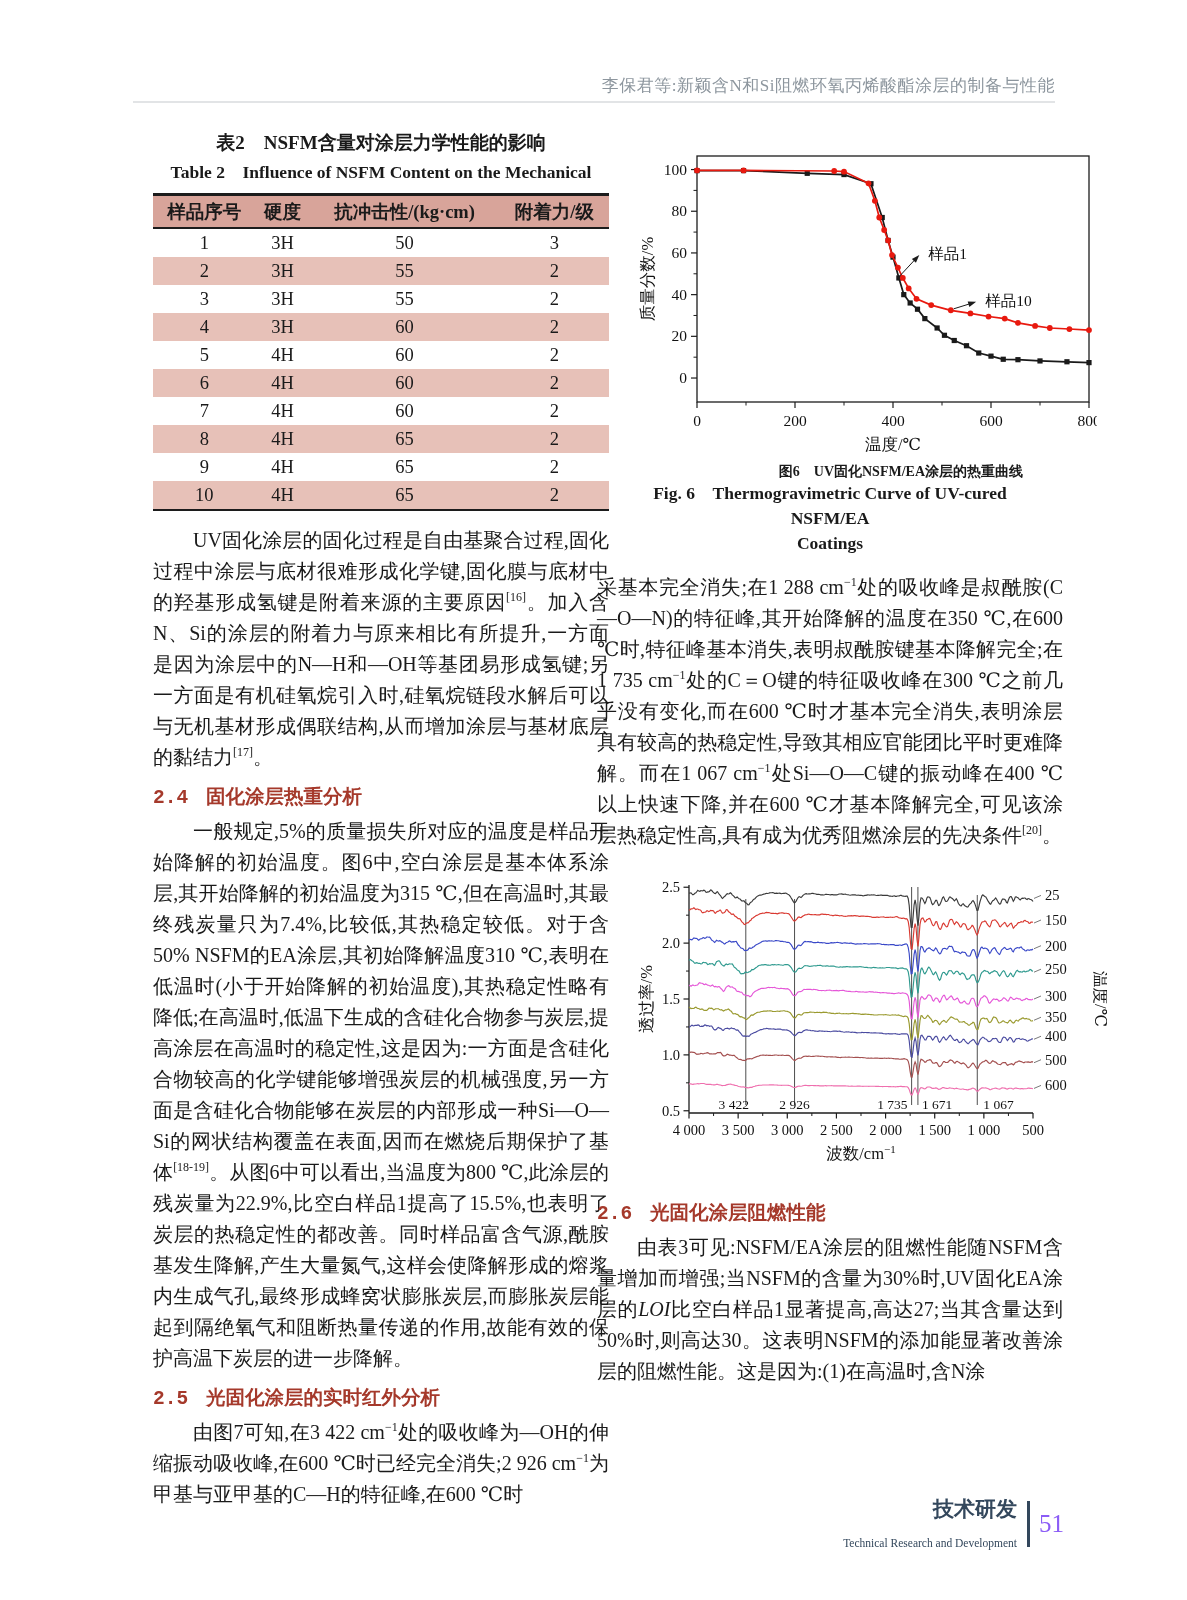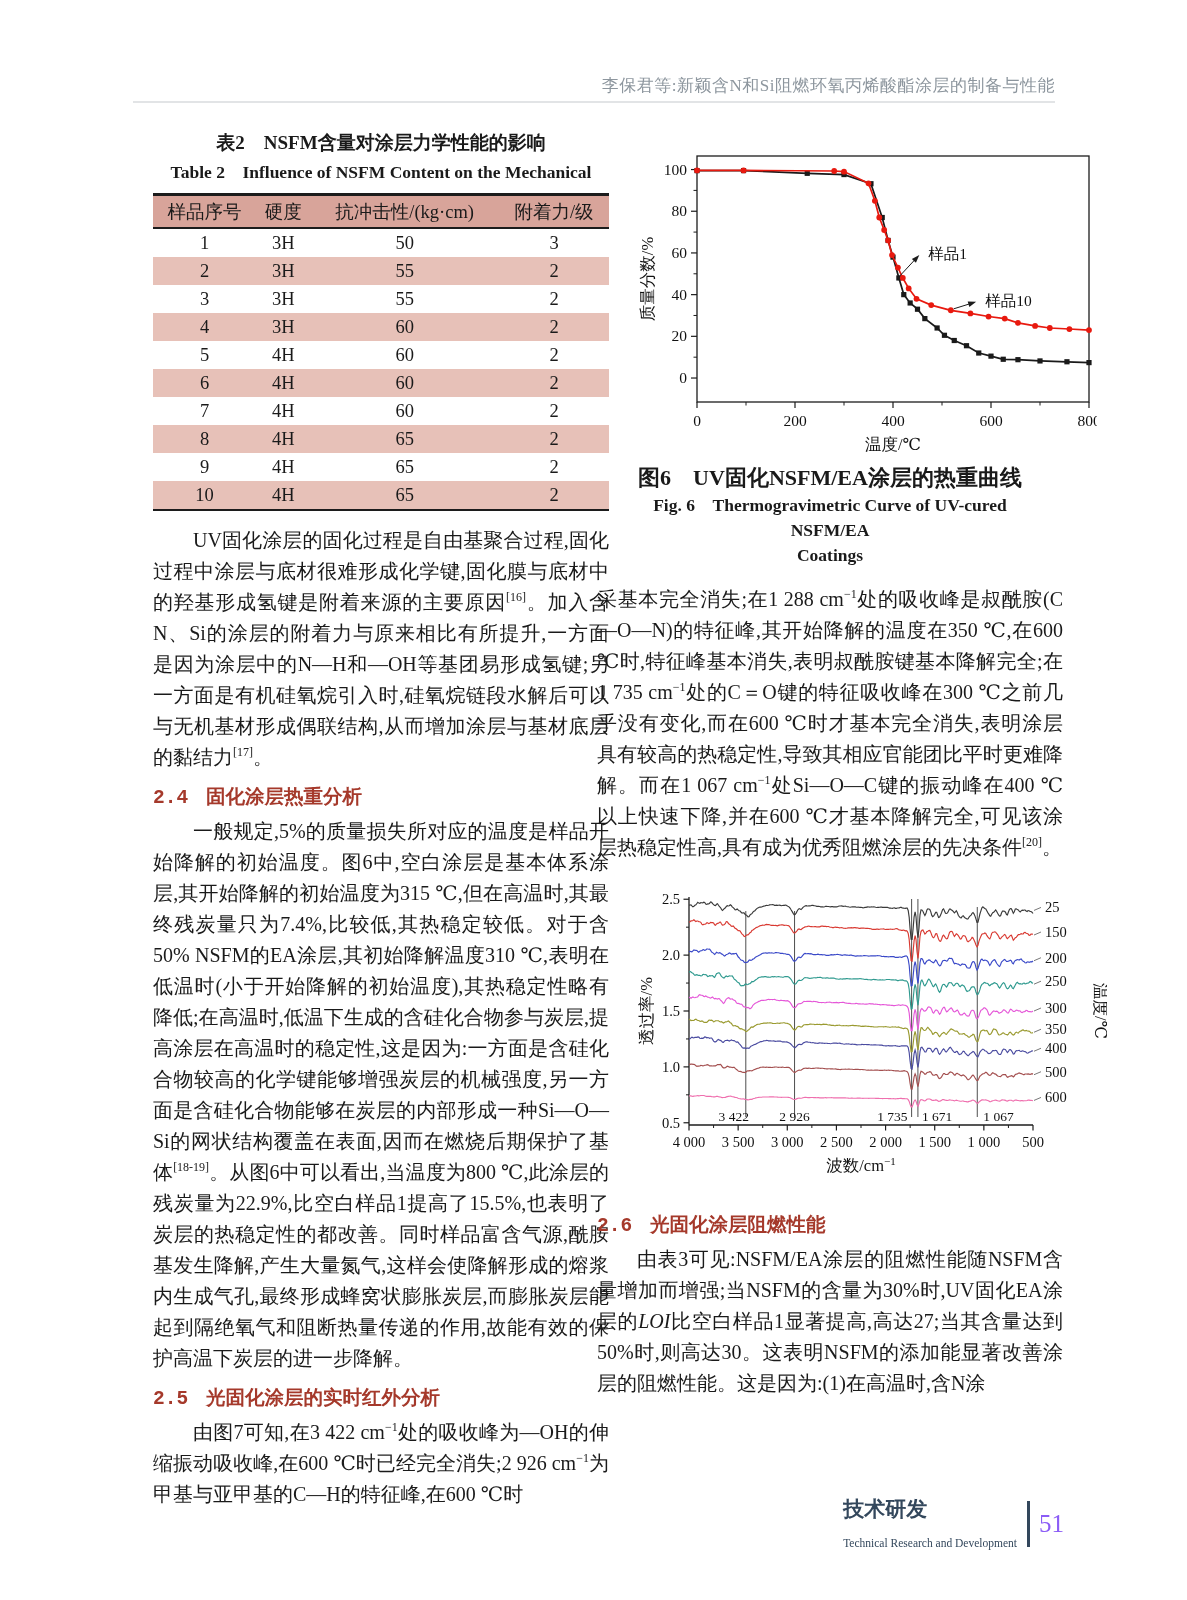--- a/index.html
+++ b/index.html
@@ -7,37 +7,37 @@
         font-family:"Liberation Serif","DejaVu Serif",serif;color:#1a1a1a;padding-left:17px;}
   .running-head{position:absolute;top:74px;left:133px;width:922px;text-align:right;
         font-size:17px;color:#8d969e;letter-spacing:.5px;}
   .head-rule{position:absolute;top:101px;left:133px;width:922px;height:2px;background:#e2e4e6;}
   .col-left{position:absolute;left:130px;top:128px;width:456px;margin-left:23px;}
   .col-right{position:absolute;left:597px;top:136px;width:466px;}
   .tbl-title-zh{text-align:center;font-weight:bold;font-size:19px;margin:2px 0 4px;}
   .tbl-title-en{text-align:center;font-weight:bold;font-size:17.5px;line-height:25px;}
   table{border-collapse:collapse;width:100%;margin-top:8px;font-size:18.5px;
         border-top:3px solid #1c1c1c;border-bottom:2.5px solid #1c1c1c;}
-  thead th{background:#d8a49a;font-weight:normal;border-bottom:2px solid #1c1c1c;padding:3px 2px;height:25px;}
+  thead th{background:#d8a49a;font-weight:bold;border-bottom:2px solid #1c1c1c;padding:3px 2px;height:25px;}
   tbody td{text-align:center;padding:2px 2px;height:24px;}
   tbody tr:nth-child(even){background:#e7c1b8;}
   .para{font-size:20px;line-height:31px;text-align:justify;margin:0;}
   .indent{text-indent:2em;}
   .para sup{font-size:12px;line-height:0;}
   .sec{color:#a5392b;font-family:Liberation Mono, monospace;
        font-weight:bold;font-size:19.5px;margin:10px 0 6px;}
   .sec .num{margin-right:18px;}
-  .cap-zh{text-align:center;font-weight:bold;font-size:22px;margin-top:4px;}
+  .cap-zh{text-align:right;font-weight:bold;font-size:14px;margin-top:4px;}
   .cap-en{text-align:center;font-weight:bold;font-size:17.5px;line-height:25px;}
   .fig-block{margin-top:4px;}
   .mt16{margin-top:16px;}
   .mt22{margin-top:22px;}
   svg text{font-family:"Liberation Serif","DejaVu Serif",serif;}
   .footer{position:absolute;top:1498px;right:140px;display:flex;align-items:center;}
-  .footer-txt{color:#33475c;}
+  .footer-txt{text-align:right;color:#33475c;}
   .footer-zh{font-family:"Liberation Sans","DejaVu Sans",sans-serif;font-weight:bold;font-size:21px;line-height:22px;}
   .footer-en{font-size:11.5px;margin-top:17px;}
   .footer-bar{width:3px;height:46px;background:#33475c;margin:0 9px 0 10px;}
   .footer-page{font-size:25px;color:#8b5cf6;}
 </style>
 </head>
 <body>
 
 <div class="page">
 

